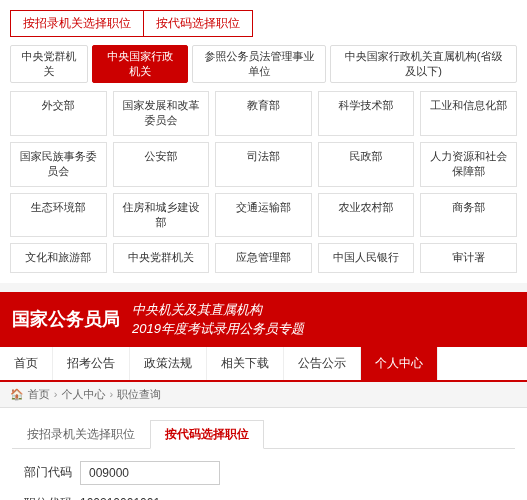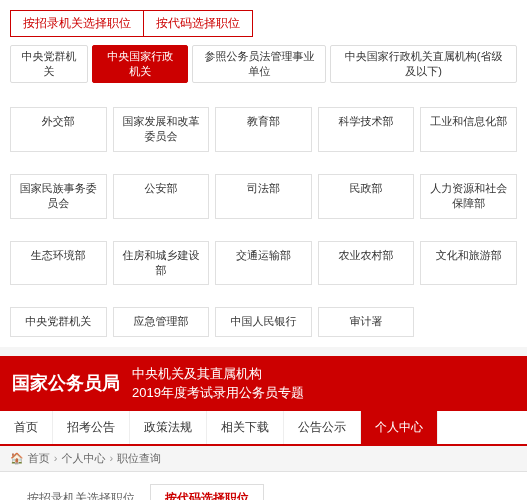--- a/index.html
+++ b/index.html
@@ -67,21 +67,20 @@
 
     .dept-item {
       border: 1px solid #e0e0e0;
       padding: 6px 8px;
       text-align: center;
       font-size: 11px;
       color: #333;
       cursor: pointer;
       background: #fff;
       line-height: 1.4;
-      margin-top: 16px;
     }
 
     
     .site-header {
       background: #c00;
       display: flex;
       align-items: center;
       padding: 8px 12px;
       margin-top: 9px;
     }
@@ -91,20 +90,21 @@
       font-size: 18px;
       font-weight: bold;
       margin-right: 12px;
       white-space: nowrap;
     }
 
     .site-title {
       color: #fff;
       font-size: 13px;
       line-height: 1.5;
+      font-style: italic;
     }
 
     .site-nav {
       background: #fff;
       display: flex;
       border-bottom: 2px solid #c00;
     }
 
     .nav-item {
       padding: 8px 14px;
@@ -213,20 +213,21 @@
     <div class="dept-item">工业和信息化部</div>
     <div class="dept-item">国家民族事务委员会</div>
     <div class="dept-item">公安部</div>
     <div class="dept-item">司法部</div>
     <div class="dept-item">民政部</div>
     <div class="dept-item">人力资源和社会保障部</div>
     <div class="dept-item">生态环境部</div>
     <div class="dept-item">住房和城乡建设部</div>
     <div class="dept-item">交通运输部</div>
     <div class="dept-item">农业农村部</div>
+    <div class="dept-item">商务部</div>
     <div class="dept-item">文化和旅游部</div>
     <div class="dept-item">中央党群机关</div>
     <div class="dept-item">应急管理部</div>
     <div class="dept-item">中国人民银行</div>
     <div class="dept-item">审计署</div>
   </div>
 </div>
 
 <div class="site-header">
   <div class="site-logo">国家公务员局</div>

